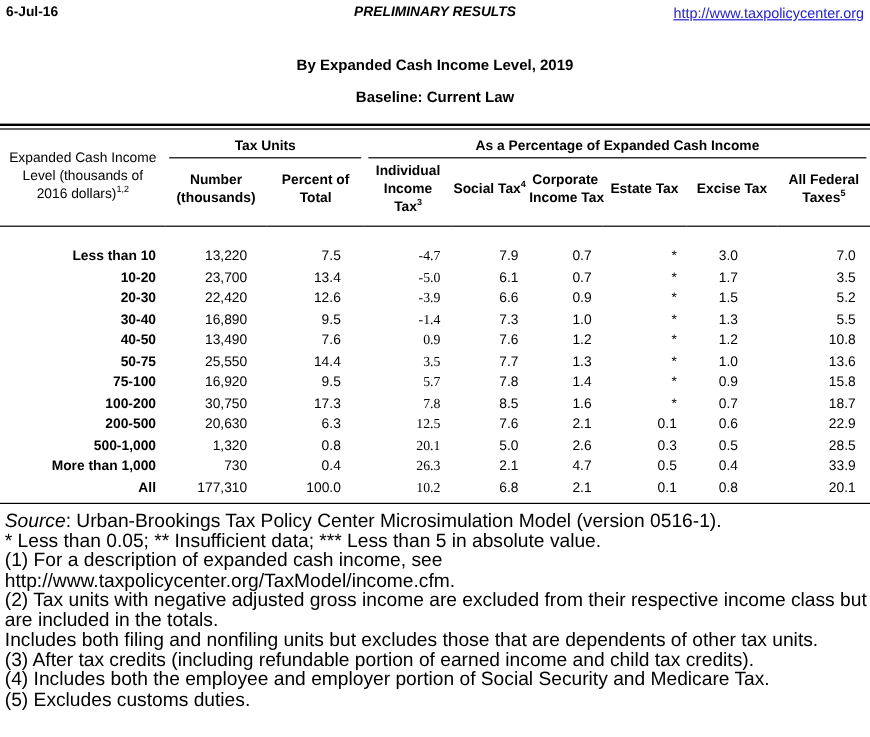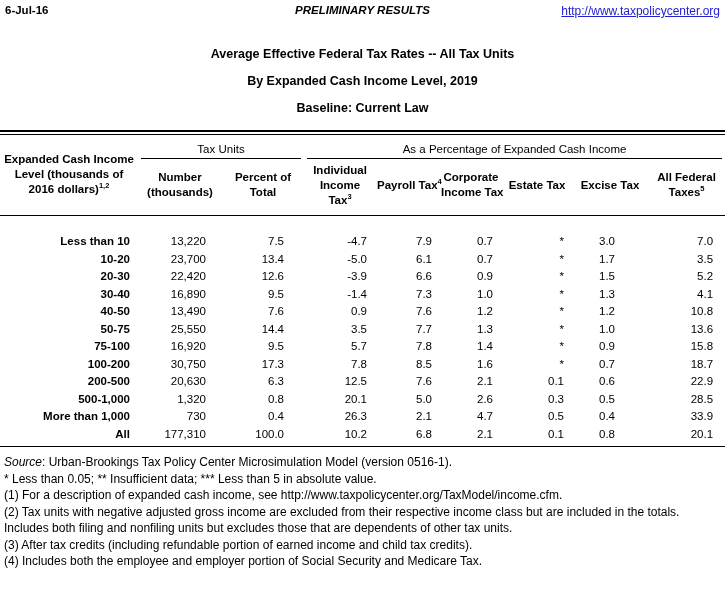--- a/index.html
+++ b/index.html
@@ -48,73 +48,72 @@
 
   table {
     width: 725px;
     table-layout: fixed;
     border-collapse: collapse;
     font-size: 11.5px;
   }
   .pre { white-space: pre; }
   sup { font-size: 7.5px; vertical-align: super; line-height: 0; }
 
-  .group-row th { font-weight: normal; vertical-align: bottom; padding: 2px 3px 0 3px; height: 24px; }
+  .group-row th { font-weight: bold; vertical-align: bottom; padding: 2px 3px 0 3px; height: 24px; }
   .group-line { border-bottom: 1.5px solid #000; padding-bottom: 3px; text-align: center; }
 
   th.rowhead {
     vertical-align: middle; text-align: center;
-    font-weight: bold; line-height: 15px;
+    font-weight: normal; line-height: 15px;
     border-bottom: 1.5px solid #000;
     padding: 0 2px;
   }
   .colhead-row th {
     vertical-align: middle; text-align: center;
     font-weight: bold; line-height: 15px;
     height: 56px;
     border-bottom: 1.5px solid #000;
     padding: 2px 1px 5px 1px;
   }
 
   .spacer-row td { height: 18px; }
   tbody td { height: 17.5px; line-height: 13px; vertical-align: middle; padding: 0; }
   td.rowlabel { text-align: right; font-weight: bold; padding-right: 8px; }
   td.num { text-align: right; }
   td.c2 { padding-right: 16px; }
   td.c3 { padding-right: 20px; }
-  td.c4 { padding-right: 9px; }
+  td.c4 { padding-right: 9px; font-family: Liberation Serif, serif; }
   td.c5 { padding-right: 8px; }
   td.c6 { padding-right: 9px; }
   td.c7 { padding-right: 8px; }
   td.c8 { padding-right: 6px; text-align: center; }
   td.c9 { padding-right: 12px; }
 
   
   .footnotes {
     margin-top: 7px;
     padding-left: 4px;
-    font-size: 12px;
+    font-size: 16px;
     line-height: 16.5px;
   }
   .footnotes .note { white-space: pre-line; }
   .source-label { font-style: italic; }
 </style>
 </head>
 <body>
 
 <div class="page">
 
   <header class="topbar">
     <span class="date">6-Jul-16</span>
     <span class="prelim">PRELIMINARY RESULTS</span>
     <a class="link">http://www.taxpolicycenter.org</a>
   </header>
 
   <section class="titles">
-    <div>Average Effective Federal Tax Rates -- All Tax Units</div>
     <div>By Expanded Cash Income Level, 2019</div>
     <div>Baseline: Current Law</div>
   </section>
 
   <div class="double-rule"></div>
 
   <table>
     <colgroup>
       <col style="width:138px">
         <col style="width:84px">
@@ -139,21 +138,21 @@
           </th>
       </tr>
       <tr class="colhead-row">
         <th><span class="pre">Number
 (thousands)</span><sup></sup></th>
         <th><span class="pre">Percent of
 Total</span><sup></sup></th>
         <th><span class="pre">Individual
 Income
 Tax</span><sup>3</sup></th>
-        <th><span class="pre">Payroll Tax</span><sup>4</sup></th>
+        <th><span class="pre">Social Tax</span><sup>4</sup></th>
         <th><span class="pre">Corporate
 Income Tax</span><sup></sup></th>
         <th><span class="pre">Estate Tax</span><sup></sup></th>
         <th><span class="pre">Excise Tax</span><sup></sup></th>
         <th><span class="pre">All Federal
 Taxes</span><sup>5</sup></th>
       </tr>
     </thead>
     <tbody>
       <tr class="spacer-row">
@@ -194,21 +193,21 @@
         </tr>
         <tr>
           <td class="rowlabel">30-40</td>
           <td class="num c2">16,890</td>
           <td class="num c3">9.5</td>
           <td class="num c4">-1.4</td>
           <td class="num c5">7.3</td>
           <td class="num c6">1.0</td>
           <td class="num c7">*</td>
           <td class="num c8">1.3</td>
-          <td class="num c9">4.1</td>
+          <td class="num c9">5.5</td>
         </tr>
         <tr>
           <td class="rowlabel">40-50</td>
           <td class="num c2">13,490</td>
           <td class="num c3">7.6</td>
           <td class="num c4">0.9</td>
           <td class="num c5">7.6</td>
           <td class="num c6">1.2</td>
           <td class="num c7">*</td>
           <td class="num c8">1.2</td>
@@ -297,15 +296,16 @@
   <div class="bottom-rule"></div>
 
   <footer class="footnotes">
     <div class="note"><span class="source-label">Source</span><span>: Urban-Brookings Tax Policy Center Microsimulation Model (version 0516-1).</span></div>
     <div class="note">* Less than 0.05; ** Insufficient data; *** Less than 5 in absolute value.</div>
     <div class="note">(1) For a description of expanded cash income, see http://www.taxpolicycenter.org/TaxModel/income.cfm.</div>
     <div class="note">(2) Tax units with negative adjusted gross income are excluded from their respective income class but are included in the totals.
 Includes both filing and nonfiling units but excludes those that are dependents of other tax units.</div>
     <div class="note">(3) After tax credits (including refundable portion of earned income and child tax credits).</div>
     <div class="note">(4) Includes both the employee and employer portion of Social Security and Medicare Tax.</div>
+    <div class="note">(5) Excludes customs duties.</div>
   </footer>
 
 </div>
 
 </body></html>

